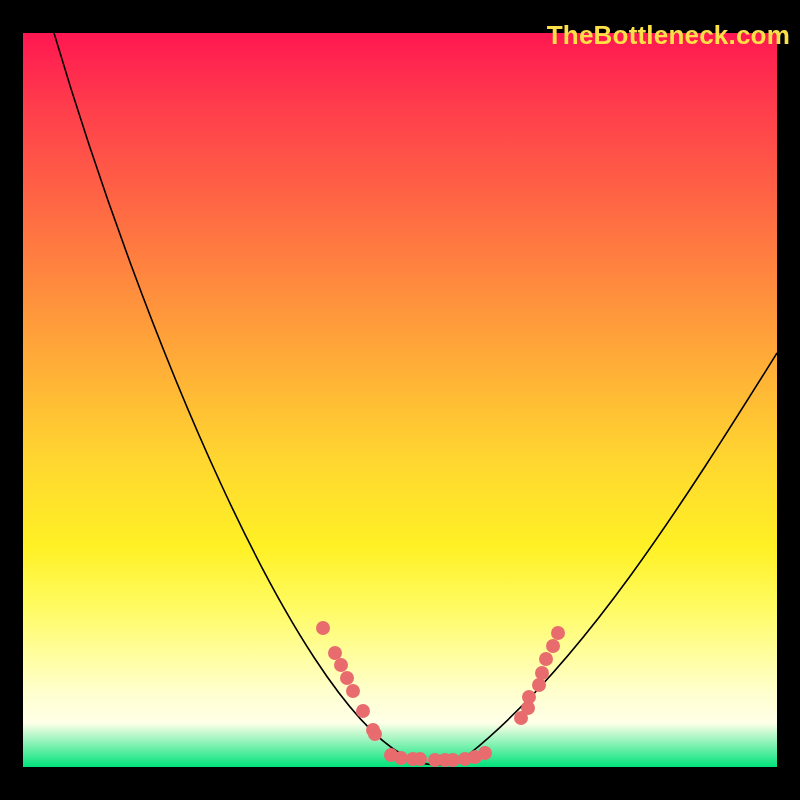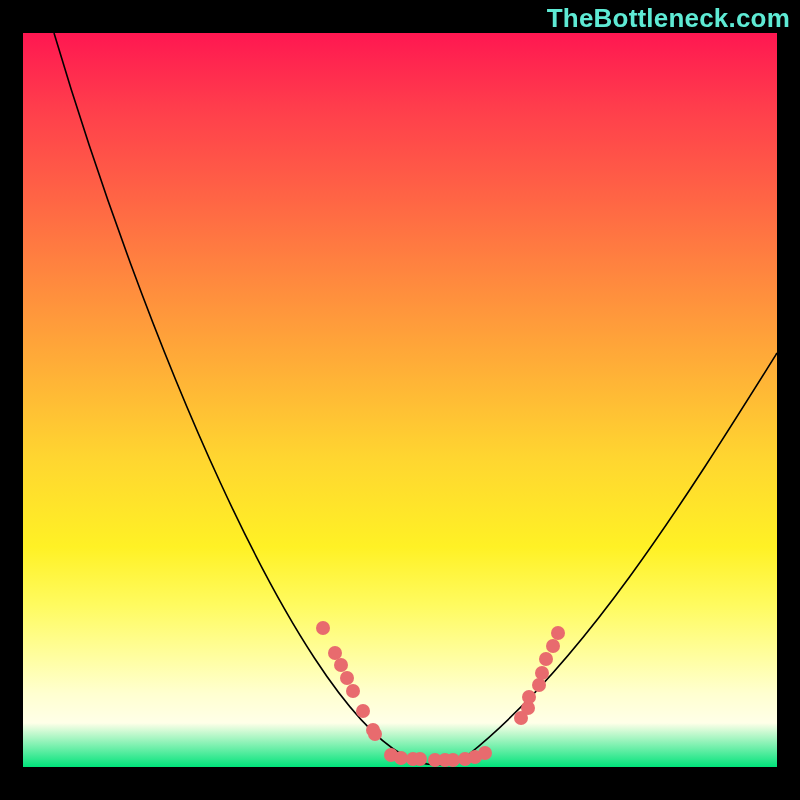--- a/index.html
+++ b/index.html
@@ -12,23 +12,23 @@
     font-family: Arial, Helvetica, sans-serif;
   }
   .frame {
     position: relative;
     width: 800px;
     height: 800px;
     background: #000;
   }
   .watermark {
     position: absolute;
-    top: 3px;
+    top: 20px;
     right: 10px;
-    color: #5eead4;
+    color: #fde047;
     font-size: 26px;
     font-weight: 600;
     letter-spacing: 0.2px;
     z-index: 10;
   }
   .plot-outer {
     position: absolute;
     left: 23px;
     top: 33px;
     width: 754px;

